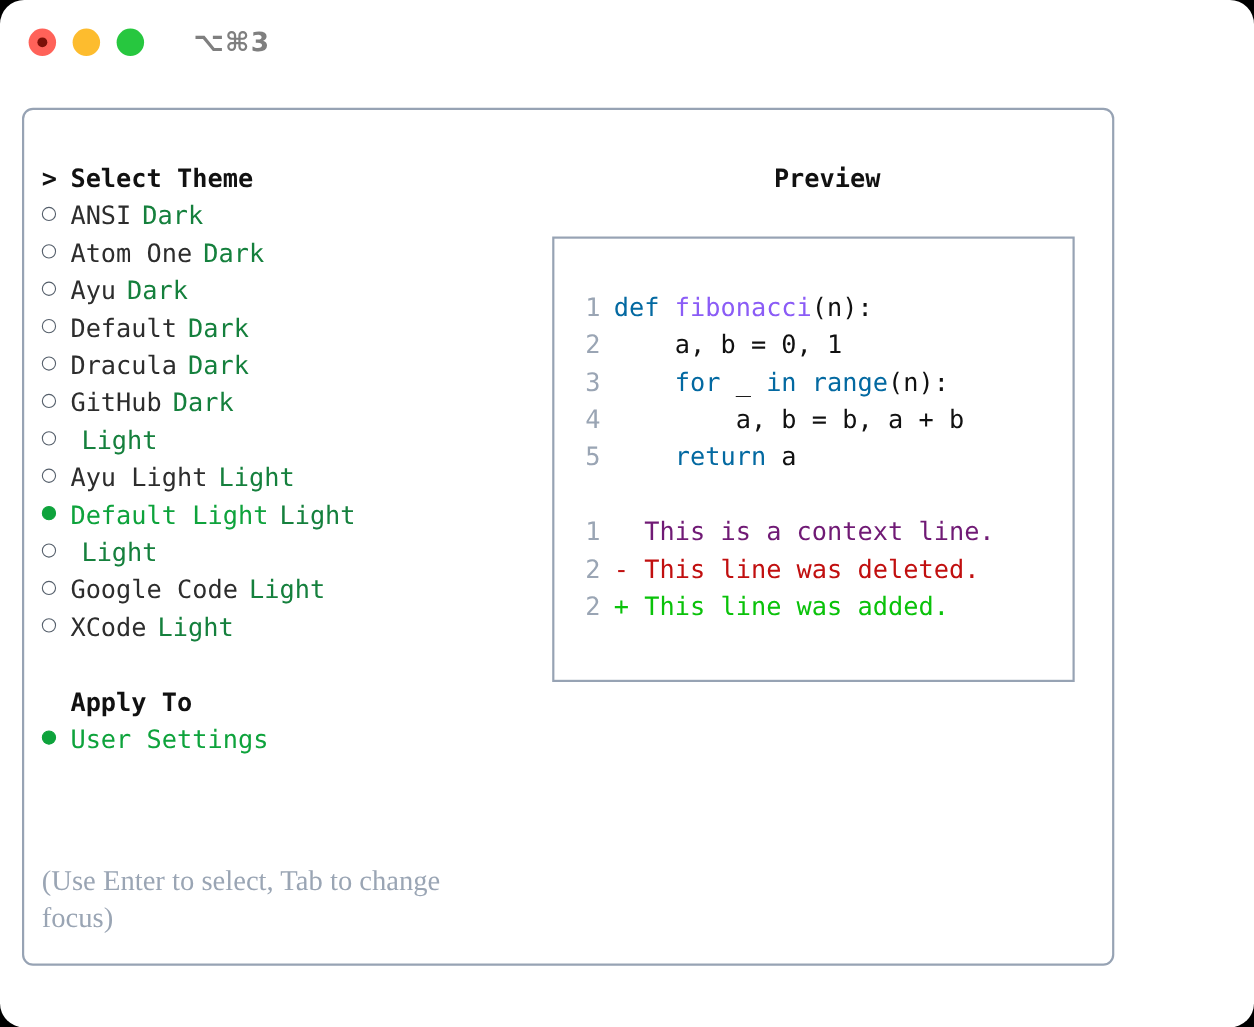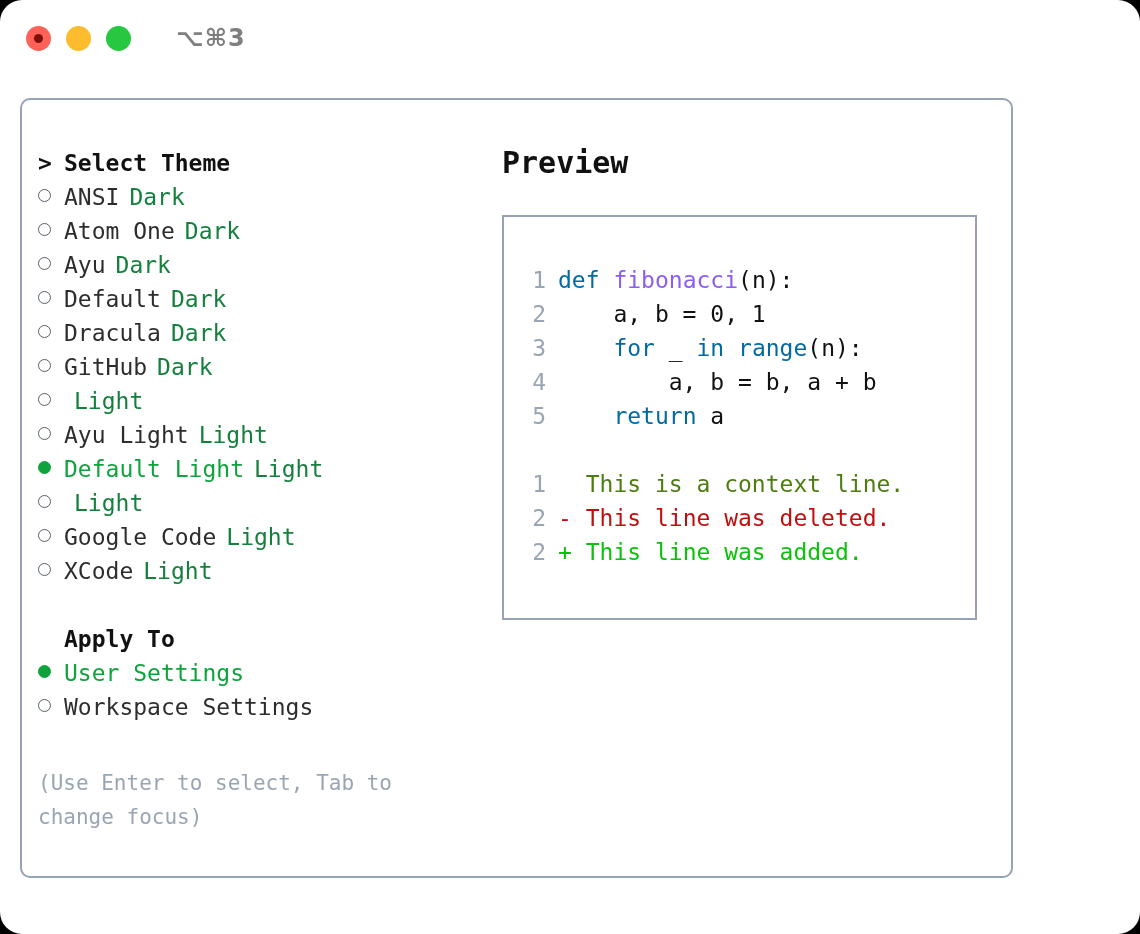--- a/index.html
+++ b/index.html
@@ -149,39 +149,41 @@
   .section-title {
     font-weight: bold;
     color: #111111;
     padding-left: 26px;
   }
   .spacer-row { height: 34px; }
 
   .hint {
     position: absolute;
     left: 16px;
-    top: 666px;
+    top: 684px;
     width: 420px;
-    font-size: 21px;
+    font-size: 26px;
     line-height: 34px;
     color: #9aa5b4;
+    font-family: Liberation Serif, serif;
   }
 
   
   .right-col {
     position: absolute;
     left: 480px;
     top: 46px;
     width: 500px;
   }
   .preview-title {
-    font-size: 30px;
-    font-weight: bold;
-    color: #111111;
-    line-height: 34px;
+    font-size: 23px;
+    font-weight: bold;
+    color: #111111;
+    line-height: 34px;
+    text-align: center;
   }
   .preview-box {
     margin-top: 35px;
     width: 475px;
     height: 405px;
     border: 2px solid #97a3b4;
     box-sizing: border-box;
     background: #ffffff;
     position: relative;
   }
@@ -202,21 +204,21 @@
   .ln {
     width: 30px;
     text-align: right;
     color: #9aa5b4;
     flex: 0 0 30px;
     margin-right: 12px;
   }
   .kw   { color: #0369a1; }
   .fn   { color: #8b5cf6; }
   .plain{ color: #111111; }
-  .ctx  { color: #4d7c0f; }
+  .ctx  { color: #701a75; }
   .del  { color: #c10f0f; }
   .add  { color: #0ac20a; }
   .gap-line { height: 34px; }
 </style>
 </head>
 <body>
 
 <div class="app-window">
 
   <div class="titlebar">
@@ -254,21 +256,20 @@
           </div>
 
         <div class="spacer-row"></div>
 
         <div class="row">
           <span class="section-title">Apply To</span>
         </div>
 
         <div id="apply-list">
             <div class="row"><span class="marker"><span class="dot-filled"></span></span><span class="theme-name selected">User Settings</span></div>
-            <div class="row"><span class="marker"><span class="dot-hollow"></span></span><span class="theme-name">Workspace Settings</span></div>
           </div>
       </div>
 
       <div class="hint">(Use Enter to select, Tab to change focus)</div>
 
       <div class="right-col">
         <div class="preview-title">Preview</div>
 
         <div class="preview-box">
           <div class="code-area">

